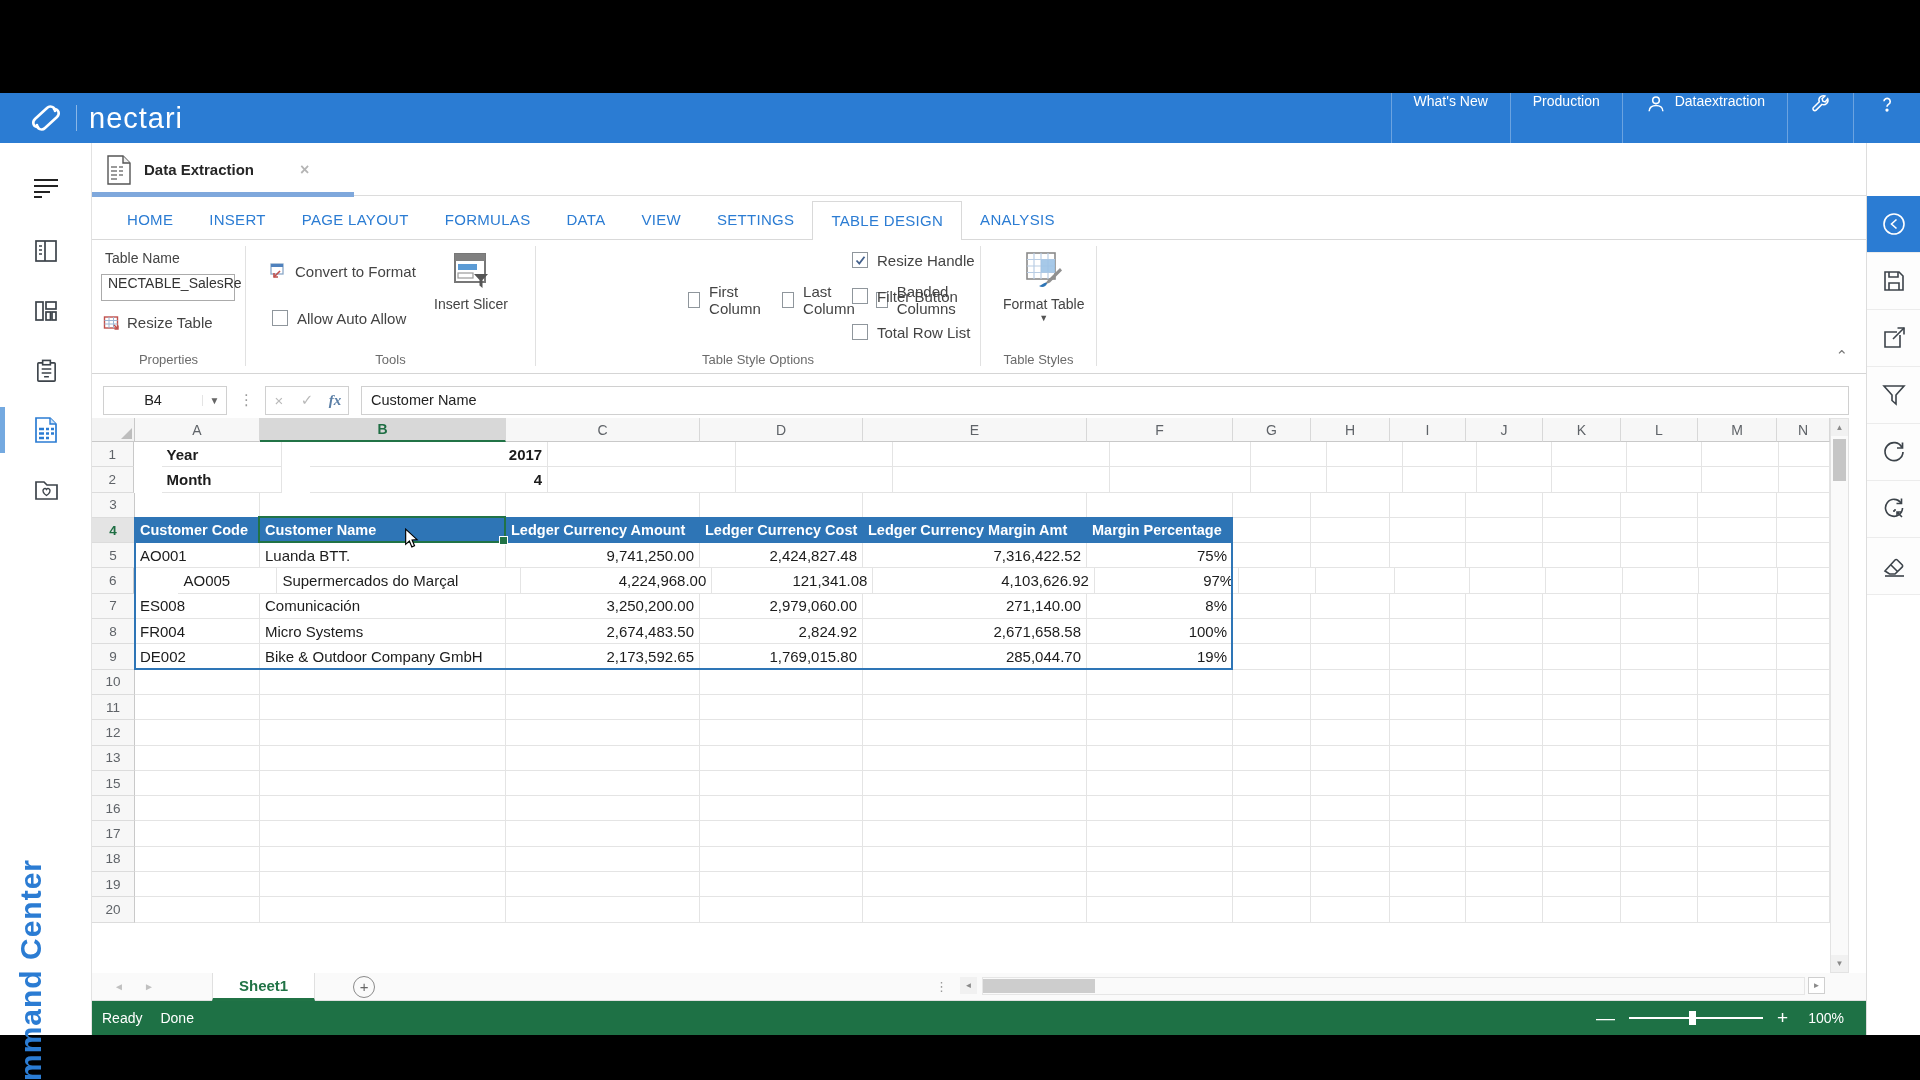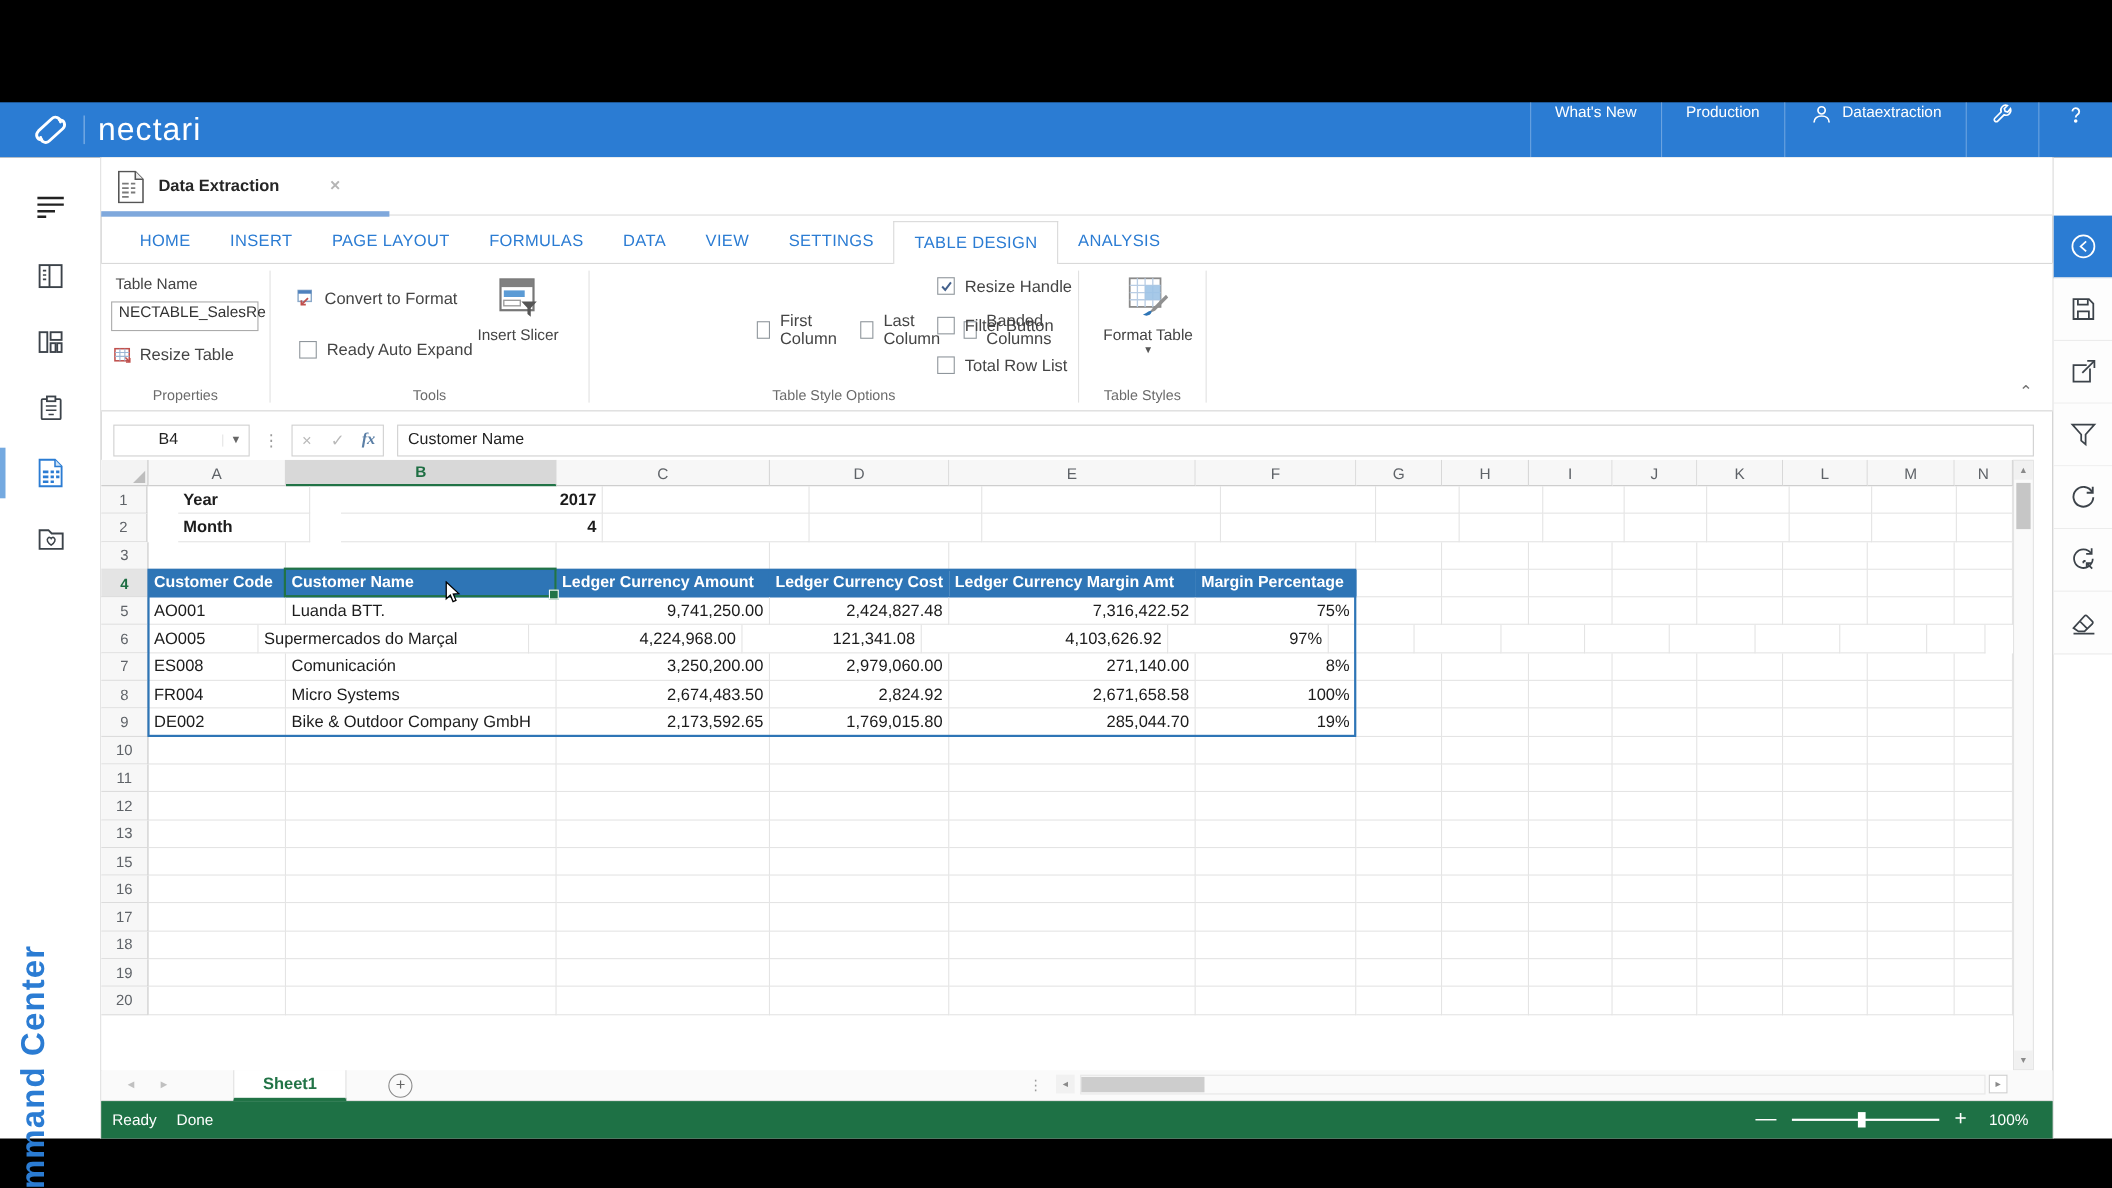--- a/index.html
+++ b/index.html
@@ -358,21 +358,21 @@
           <rect x="1" y="2" width="12" height="3" fill="#4f81bd"></rect>
           <path d="M8 15 l-4 0 0-4" stroke="#c0504d" stroke-width="1.6"></path>
           <path d="M4 15 l6 -6" stroke="#c0504d" stroke-width="1.6"></path>
         </svg>
         <span>Convert to Format</span>
       </div>
       <div class="abs cbx-row" style="left:26px;top:66px">
         <span class="cbx" id="cbx-auto-expand">
           
         </span>
-        <span>Ready Auto Expand</span>
+        <span>Allow Auto Allow</span>
       </div>
       <div class="abs bigbtn" style="left:188px;top:10px">
         <svg width="42" height="42" viewBox="0 0 42 42" fill="none">
           <rect x="5" y="4" width="30" height="28" stroke="#777" stroke-width="2" fill="#fff"></rect>
           <rect x="5" y="4" width="30" height="7" fill="#808080"></rect>
           <rect x="8" y="14" width="19" height="6" fill="#5b9bd5"></rect>
           <rect x="8" y="23" width="15" height="5" stroke="#9a9a9a" stroke-width="1.2"></rect>
           <path d="M24 24 h14 l-5.5 6 v8 l-3 -2.6 v-5.4 z" fill="#555"></path>
         </svg>
         <span class="cap">Insert Slicer</span>
@@ -550,21 +550,21 @@
           <div class="cell" style="width: 79px;"></div>
           <div class="cell" style="width: 76px;"></div>
           <div class="cell" style="width: 77px;"></div>
           <div class="cell" style="width: 78px;"></div>
           <div class="cell" style="width: 77px;"></div>
           <div class="cell" style="width: 79px;"></div>
           <div class="cell" style="width: 53px;"></div>
         </div>
         <div class="grid-row">
           <div class="row-h" style="width: 43px;">6</div>
-          <div class="cell" style="width: 100px;">AO005</div>
+          <div class="cell" style="width: 100px; margin-left: 44px;">AO005</div>
           <div class="cell" style="width: 246px;">Supermercados do Marçal</div>
           <div class="cell r" style="width: 194px;">4,224,968.00</div>
           <div class="cell r" style="width: 163px;">121,341.08</div>
           <div class="cell r" style="width: 224px;">4,103,626.92</div>
           <div class="cell r" style="width: 146px;">97%</div>
           <div class="cell" style="width: 78px;"></div>
           <div class="cell" style="width: 79px;"></div>
           <div class="cell" style="width: 76px;"></div>
           <div class="cell" style="width: 77px;"></div>
           <div class="cell" style="width: 78px;"></div>

